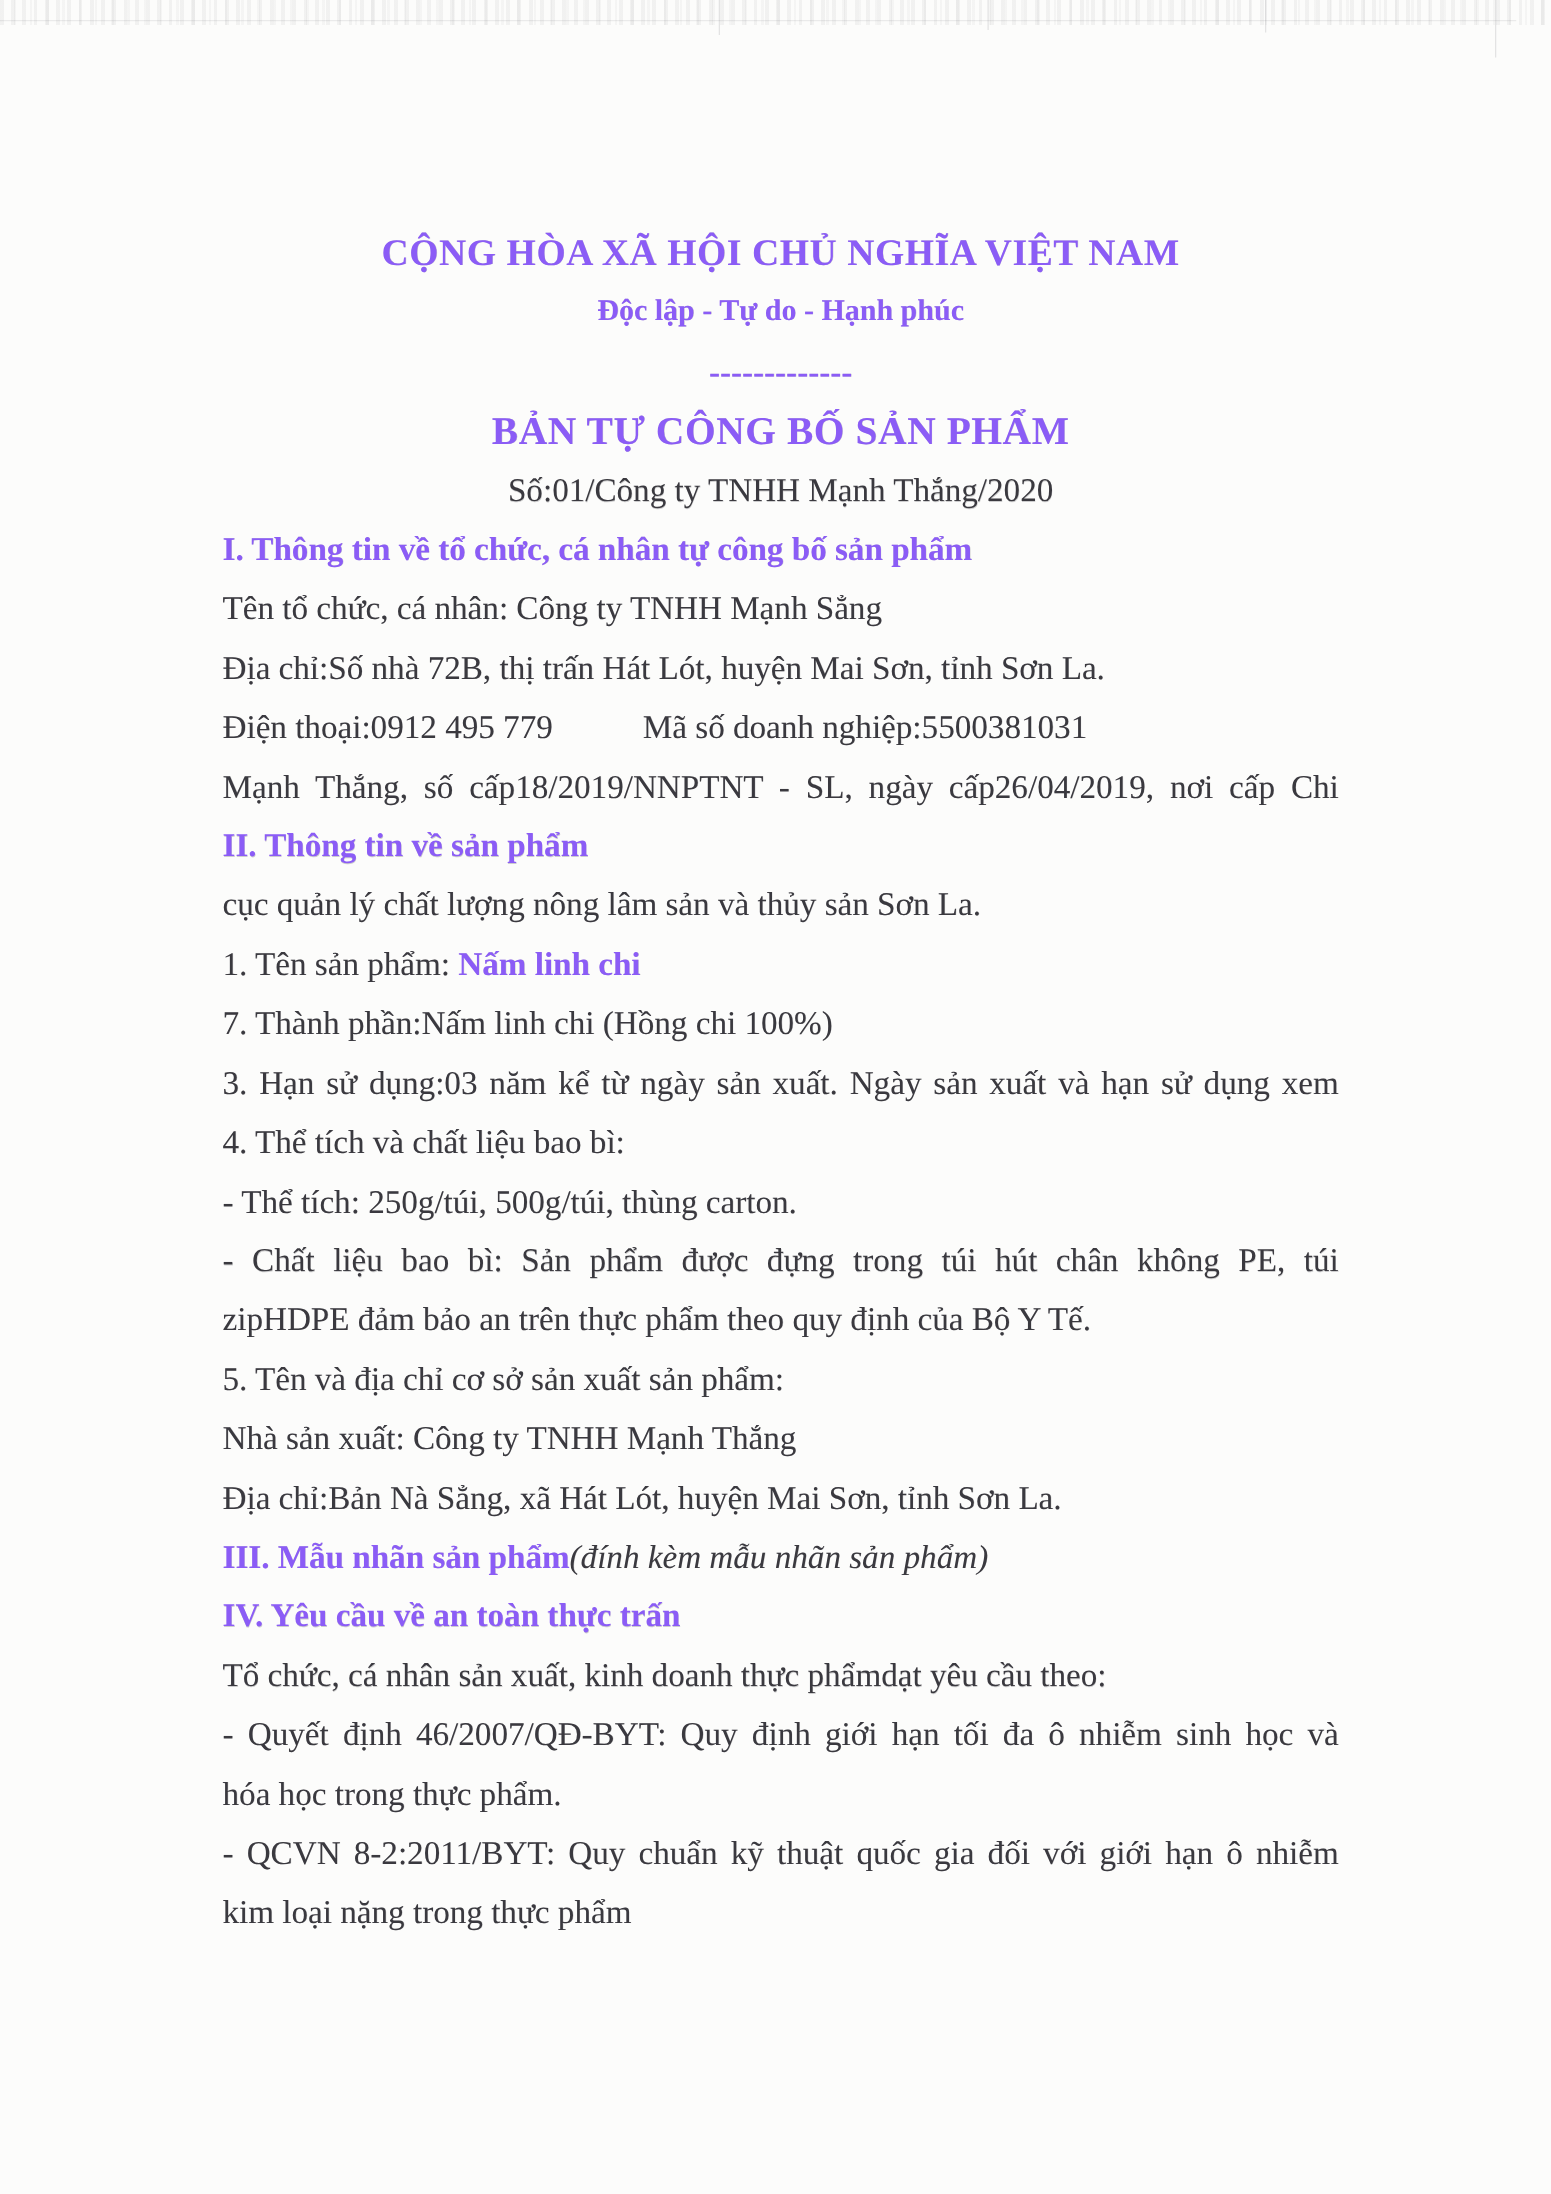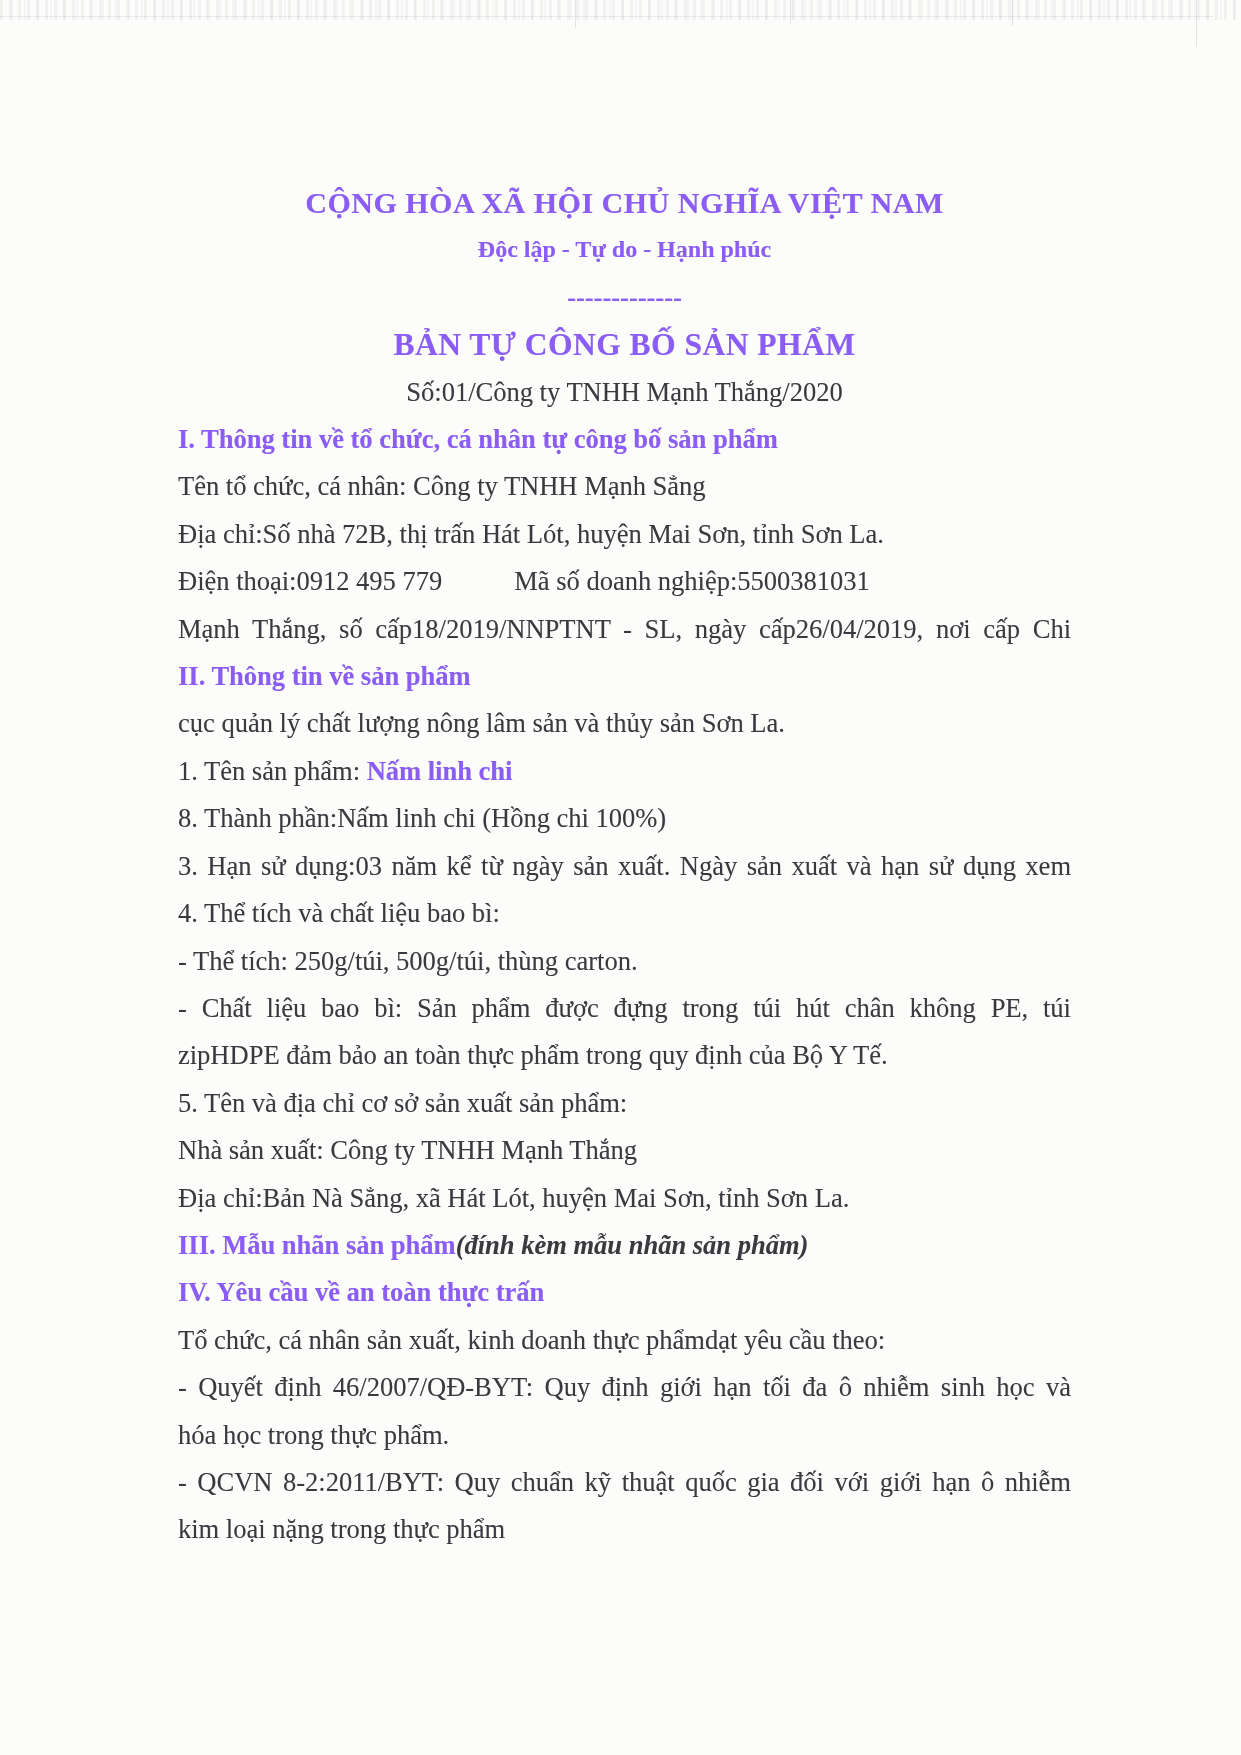--- a/index.html
+++ b/index.html
@@ -53,21 +53,21 @@
     white-space: nowrap;
     text-shadow: 0.3px 0.3px 0 rgba(40,40,45,0.22);
   }
   .just {
     white-space: normal;
     text-align: justify;
     text-align-last: justify;
   }
   .center { text-align: center; white-space: normal; }
   .bold { font-weight: bold; color: #8b5cf6; }
-  .italic { font-style: italic; font-weight: 700; }
+  .italic { font-style: italic; font-weight: 400; }
   .fs-national { font-size: 30px; letter-spacing: 0.5px; }
   .fs-motto    { font-size: 24px; }
   .fs-title    { font-size: 31.5px; letter-spacing: 0.5px; text-align: center; }
   .gap { display: inline-block; width: 72px; }
 </style>
 </head>
 <body>
 
 <div class="page">
   <div class="scan-noise"></div>
@@ -88,26 +88,26 @@
 
     <p class="line bold">I. Thông tin về tổ chức, cá nhân tự công bố sản phẩm</p>
     <p class="line">Tên tổ chức, cá nhân: Công ty TNHH Mạnh Sẳng</p>
     <p class="line">Địa chỉ:Số nhà 72B, thị trấn Hát Lót, huyện Mai Sơn, tỉnh Sơn La.</p>
     <p class="line"><span>Điện thoại:0912 495 779</span><span class="gap"></span><span>Mã số doanh nghiệp:5500381031</span></p>
     <p class="line just">Mạnh Thắng, số cấp18/2019/NNPTNT - SL, ngày cấp26/04/2019, nơi cấp Chi</p>
     <p class="line bold">II. Thông tin về sản phẩm</p>
 
     <p class="line">cục quản lý chất lượng nông lâm sản và thủy sản Sơn La.</p>
     <p class="line"><span>1. Tên sản phẩm: </span><span class="bold">Nấm linh chi</span></p>
-    <p class="line">8. Thành phần:Nấm linh chi (Hồng chi 100%)</p>
+    <p class="line">7. Thành phần:Nấm linh chi (Hồng chi 100%)</p>
     <p class="line just">3. Hạn sử dụng:03 năm kể từ ngày sản xuất. Ngày sản xuất và hạn sử dụng xem</p>
     <p class="line">4. Thể tích và chất liệu bao bì:</p>
     <p class="line">- Thể tích: 250g/túi, 500g/túi, thùng carton.</p>
     <p class="line just">- Chất liệu bao bì: Sản phẩm được đựng trong túi hút chân không PE, túi</p>
-    <p class="line">zipHDPE đảm bảo an toàn thực phẩm trong quy định của Bộ Y Tế.</p>
+    <p class="line">zipHDPE đảm bảo an trên thực phẩm theo quy định của Bộ Y Tế.</p>
     <p class="line">5. Tên và địa chỉ cơ sở sản xuất sản phẩm:</p>
     <p class="line">Nhà sản xuất: Công ty TNHH Mạnh Thắng</p>
     <p class="line">Địa chỉ:Bản Nà Sẳng, xã Hát Lót, huyện Mai Sơn, tỉnh Sơn La.</p>
 
     <p class="line"><span class="bold">III. Mẫu nhãn sản phẩm</span><span class="italic">(đính kèm mẫu nhãn sản phẩm)</span></p>
 
     <p class="line bold">IV. Yêu cầu về an toàn thực trấn</p>
     <p class="line">Tổ chức, cá nhân sản xuất, kinh doanh thực phẩmdạt yêu cầu theo:</p>
     <p class="line just">- Quyết định 46/2007/QĐ-BYT: Quy định giới hạn tối đa ô nhiễm sinh học và</p>
     <p class="line">hóa học trong thực phẩm.</p>

